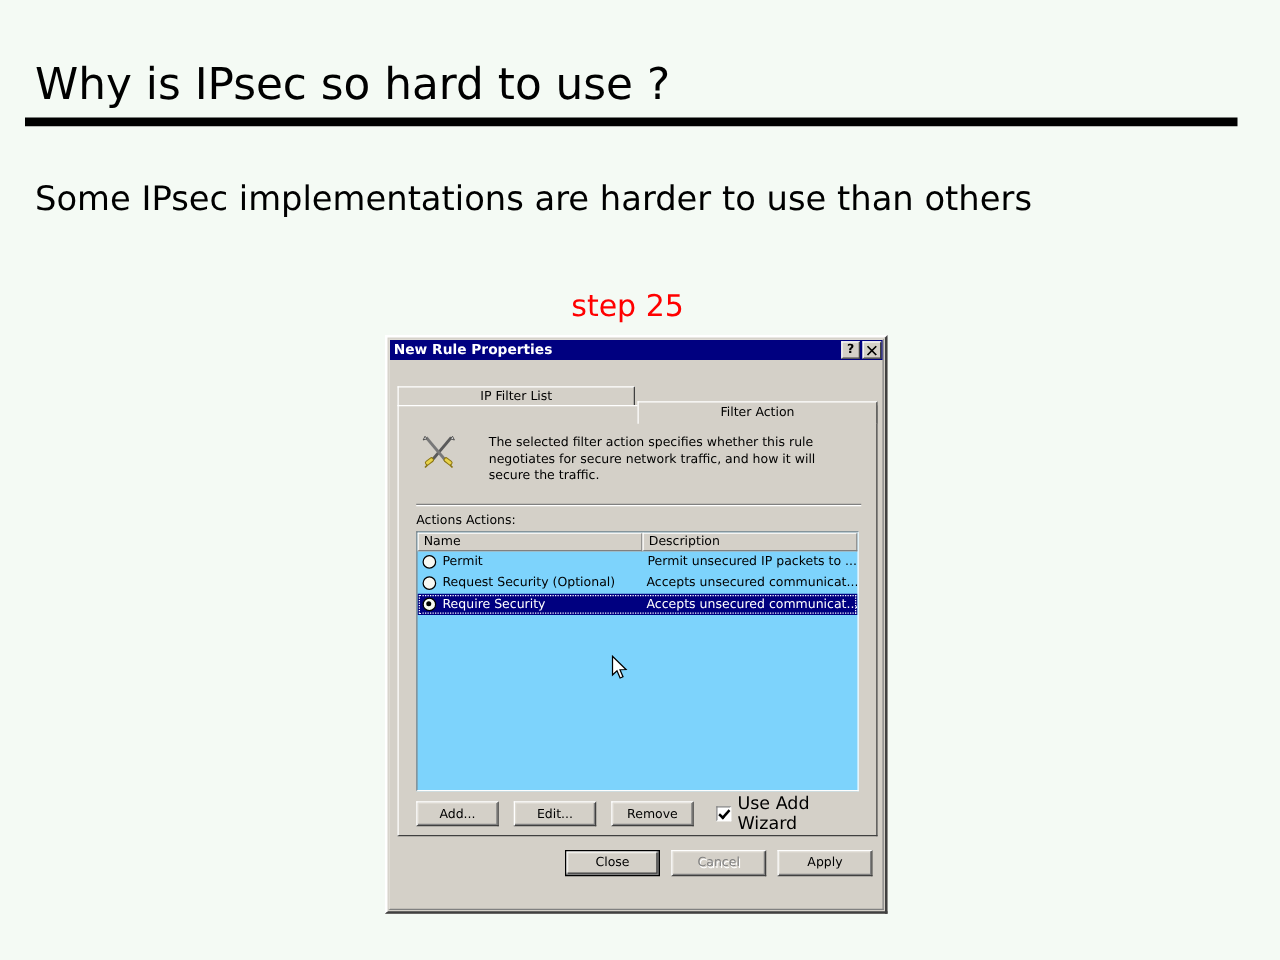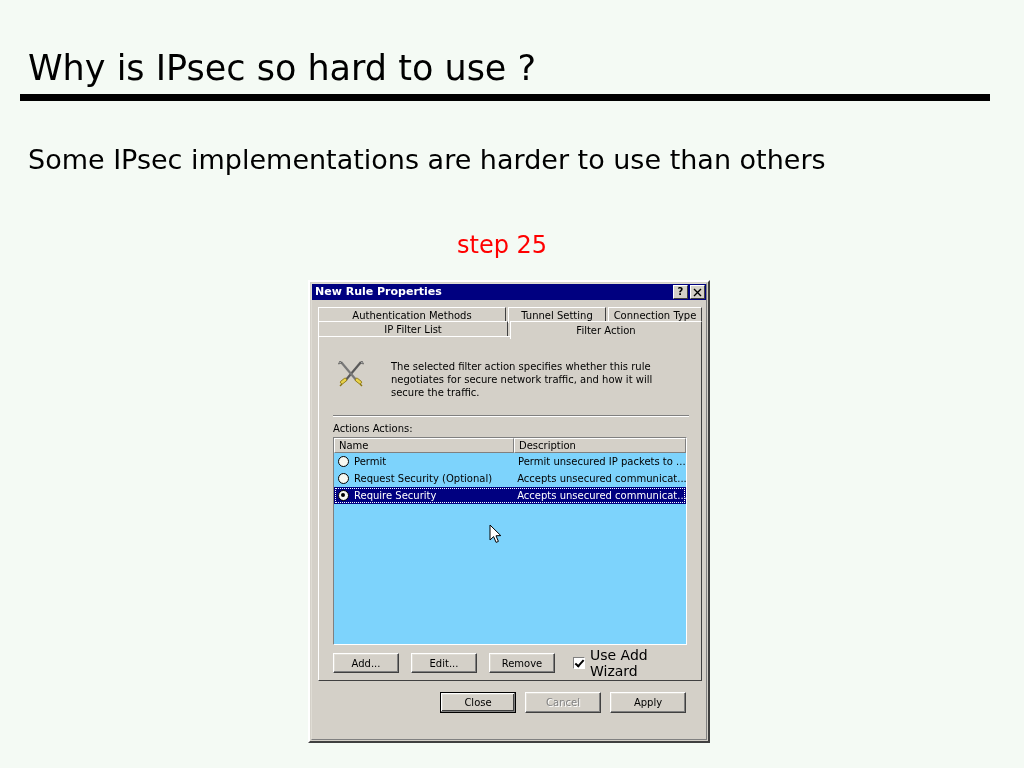--- a/index.html
+++ b/index.html
@@ -50,21 +50,21 @@
     top: 231px;
     font-size: 24px;
     color: #ff0000;
     white-space: nowrap;
   }
 
   
   .dialog {
     position: absolute;
     left: 308px;
-    top: 280px;
+    top: 268px;
     width: 402px;
     height: 463px;
     background: #d4d0c8;
     border-top: 2px solid #ffffff;
     border-left: 2px solid #ffffff;
     border-right: 2px solid #404040;
     border-bottom: 2px solid #404040;
     box-sizing: border-box;
     font-family: "DejaVu Sans", "Liberation Sans", sans-serif;
     font-size: 10px;
@@ -150,20 +150,21 @@
     align-items: center;
     justify-content: center;
     font-size: 10px;
     white-space: nowrap;
     cursor: default;
   }
   .tab.active {
     height: 18px;
     border-bottom: none;
     z-index: 5;
+    margin-top: 12px;
   }
 
   .tabpanel {
     position: absolute;
     left: 8px;
     top: 54px;
     width: 384px;
     height: 345px;
     background: #d4d0c8;
     border-top: 1px solid #ffffff;
@@ -360,21 +361,21 @@
   
   .footer {
     position: absolute;
     left: 0;
     top: 405px;
     width: 398px;
     height: 30px;
     display: flex;
     justify-content: flex-end;
     align-items: center;
-    padding-right: 22px;
+    padding-right: 10px;
     box-sizing: border-box;
   }
   .btn.footer-btn { width: 76px; height: 21px; margin-left: 9px; }
   .btn.default {
     border: 1px solid #000000;
     box-shadow: inset -1px -1px 0 #808080, inset 1px 1px 0 #ffffff,
                 inset -2px -2px 0 #404040, inset 2px 2px 0 #dfdcd4;
   }
 
   
@@ -402,31 +403,20 @@
     <span class="titlebar-text">New Rule Properties</span>
     <span class="tb-btn">?</span>
     <span class="tb-btn">
       <svg width="9" height="9" viewBox="0 0 9 9" aria-hidden="true">
         <path d="M1 1 L8 8 M8 1 L1 8" stroke="#000" stroke-width="1.4" fill="none"></path>
       </svg>
     </span>
   </div>
 
   <div class="tabstrip">
-    <div class="tabrow row1">
-      <div class="tab" style="left:0px; width:188px;">
-        <span>Authentication Methods</span>
-      </div>
-      <div class="tab" style="left:190px; width:98px;">
-        <span>Tunnel Setting</span>
-      </div>
-      <div class="tab" style="left:290px; width:94px;">
-        <span>Connection Type</span>
-      </div>
-    </div>
     <div class="tabrow row2">
       <div class="tab" style="left:0px; width:190px;">
         <span>IP Filter List</span>
       </div>
       <div class="tab active" style="left:192px; width:192px;">
         <span>Filter Action</span>
       </div>
     </div>
   </div>
 

